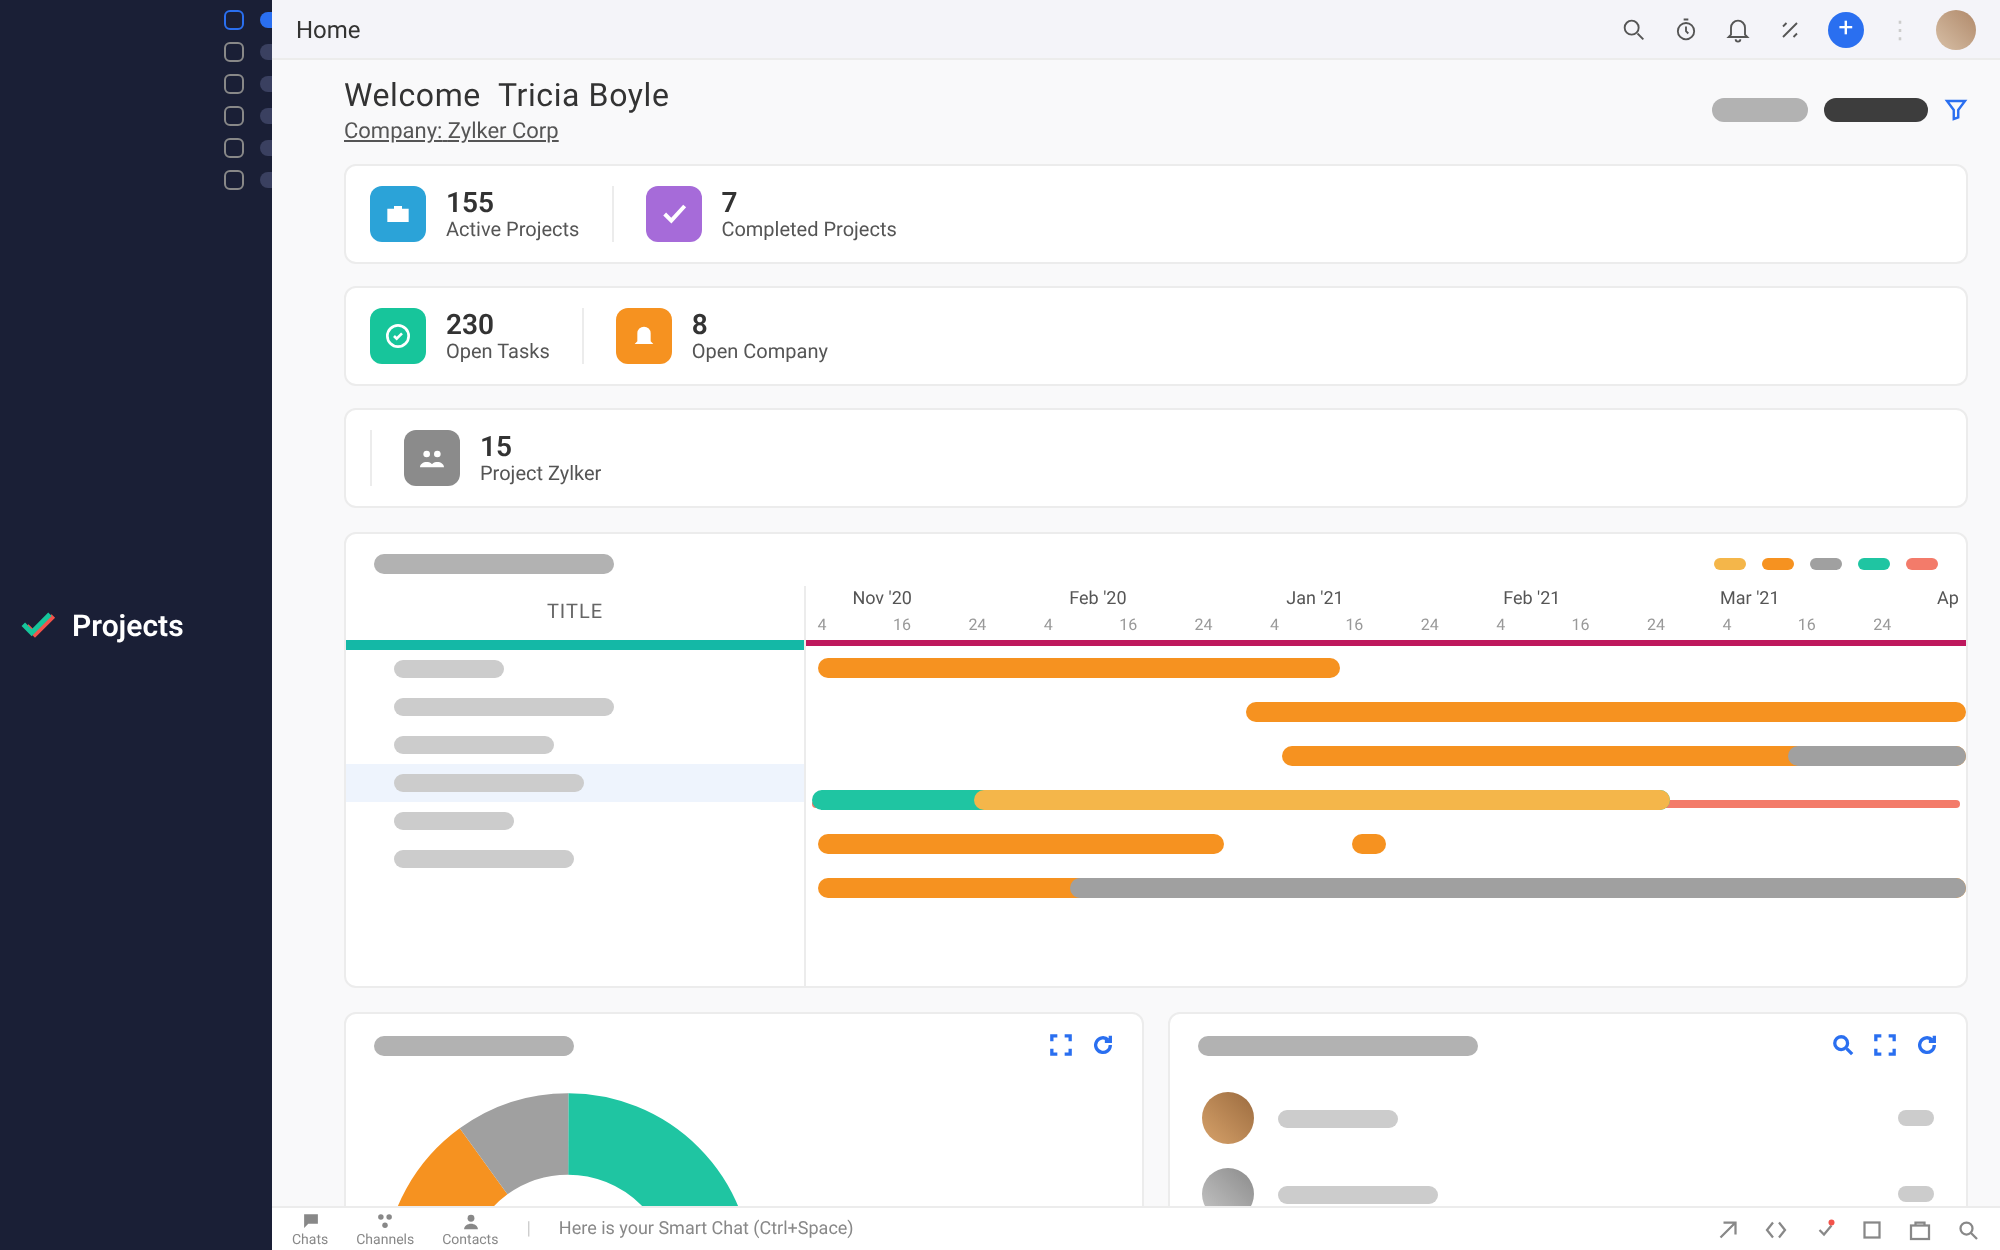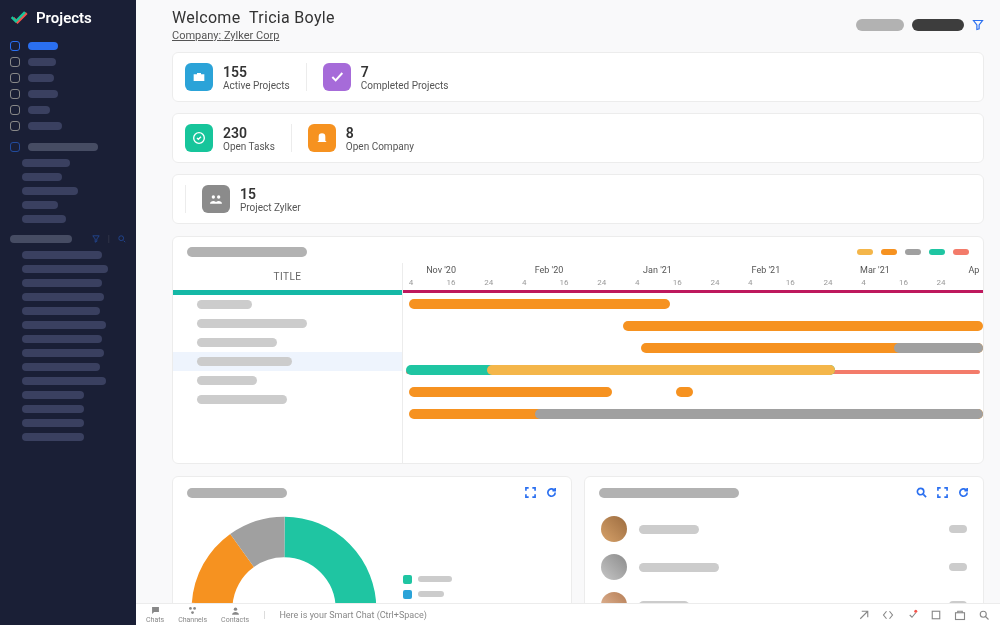--- a/index.html
+++ b/index.html
@@ -1,18 +1,18 @@
 <!DOCTYPE html>
 <html><head>
 <meta charset="utf-8">
 <style>
 * { box-sizing: border-box; margin: 0; padding: 0; }
 body { font-family: -apple-system, BlinkMacSystemFont, "Segoe UI", Roboto, sans-serif; width: 1000px; height: 625px; overflow: hidden; background: #fff; font-size: 12px; color: #333; }
 .app { display: flex; height: 100%; }
-.sidebar { width: 136px; background: #1a1f36; color: #fff; display: flex; flex-direction: column; overflow-y: auto; }
+.sidebar { width: 136px; background: #1a1f36; color: #fff; display: flex; flex-direction: row; overflow-y: auto; }
 .sidebar-hdr { display: flex; align-items: center; gap: 6px; padding: 8px 10px; }
 .logobox { width: 20px; height: 20px; }
 .sidebar-hdr h1 { font-size: 15px; font-weight: 600; }
 .sidebar::-webkit-scrollbar { width: 4px; }
 .sidebar::-webkit-scrollbar-thumb { background: #444; }
 .nav-sec { padding: 2px 0; }
 .nav-item { display: flex; align-items: center; gap: 8px; padding: 3px 10px; cursor: pointer; }
 .nav-icon { width: 10px; height: 10px; border: 1px solid #888; border-radius: 3px; flex-shrink: 0; }
 .pill { height: 8px; border-radius: 4px; background: #3a4060; }
 .nav-item.active .pill { background: #2a6ff0; }
@@ -195,20 +195,42 @@
       <div class="nav-item sub-indent">
           <span class="pill" style="width:62px"></span>
         </div>
       <div class="nav-item sub-indent">
           <span class="pill" style="width:62px"></span>
         </div>
     </div>
   </aside>
 
   <div class="main">
+    <div class="topbar">
+      <span>Home</span>
+      <div class="ricons">
+        <svg class="icon16" viewBox="0 0 24 24">
+            <circle cx="10" cy="10" r="6"></circle>
+            <path d="M15 15l5 5"></path>
+          </svg>
+        <svg class="icon16" viewBox="0 0 24 24">
+            <circle cx="12" cy="13" r="7"></circle>
+            <path d="M12 9v4l2 2M10 3h4"></path>
+          </svg>
+        <svg class="icon16" viewBox="0 0 24 24">
+            <path d="M6 16V10a6 6 0 1112 0v6l2 2H4l2-2zM10 20a2 2 0 004 0"></path>
+          </svg>
+        <svg class="icon16" viewBox="0 0 24 24">
+            <path d="M6 18L18 6M9 6L6 9M18 15l-3 3"></path>
+          </svg>
+        <div class="plus-btn">+</div>
+        <span style="color:#ccc">⋮</span>
+        <div class="avatar"></div>
+      </div>
+    </div>
 
     <div class="content">
       <div class="welcome">
         <div>
           <h2><span>Welcome</span>&nbsp;&nbsp;<span>Tricia Boyle</span></h2>
           <div class="small"><span>Company:</span> <span>Zylker Corp</span></div>
         </div>
         <div class="welcome-right">
           <div class="wpill" style="width:48px"></div>
           <div class="wpill dark" style="width:52px"></div>

